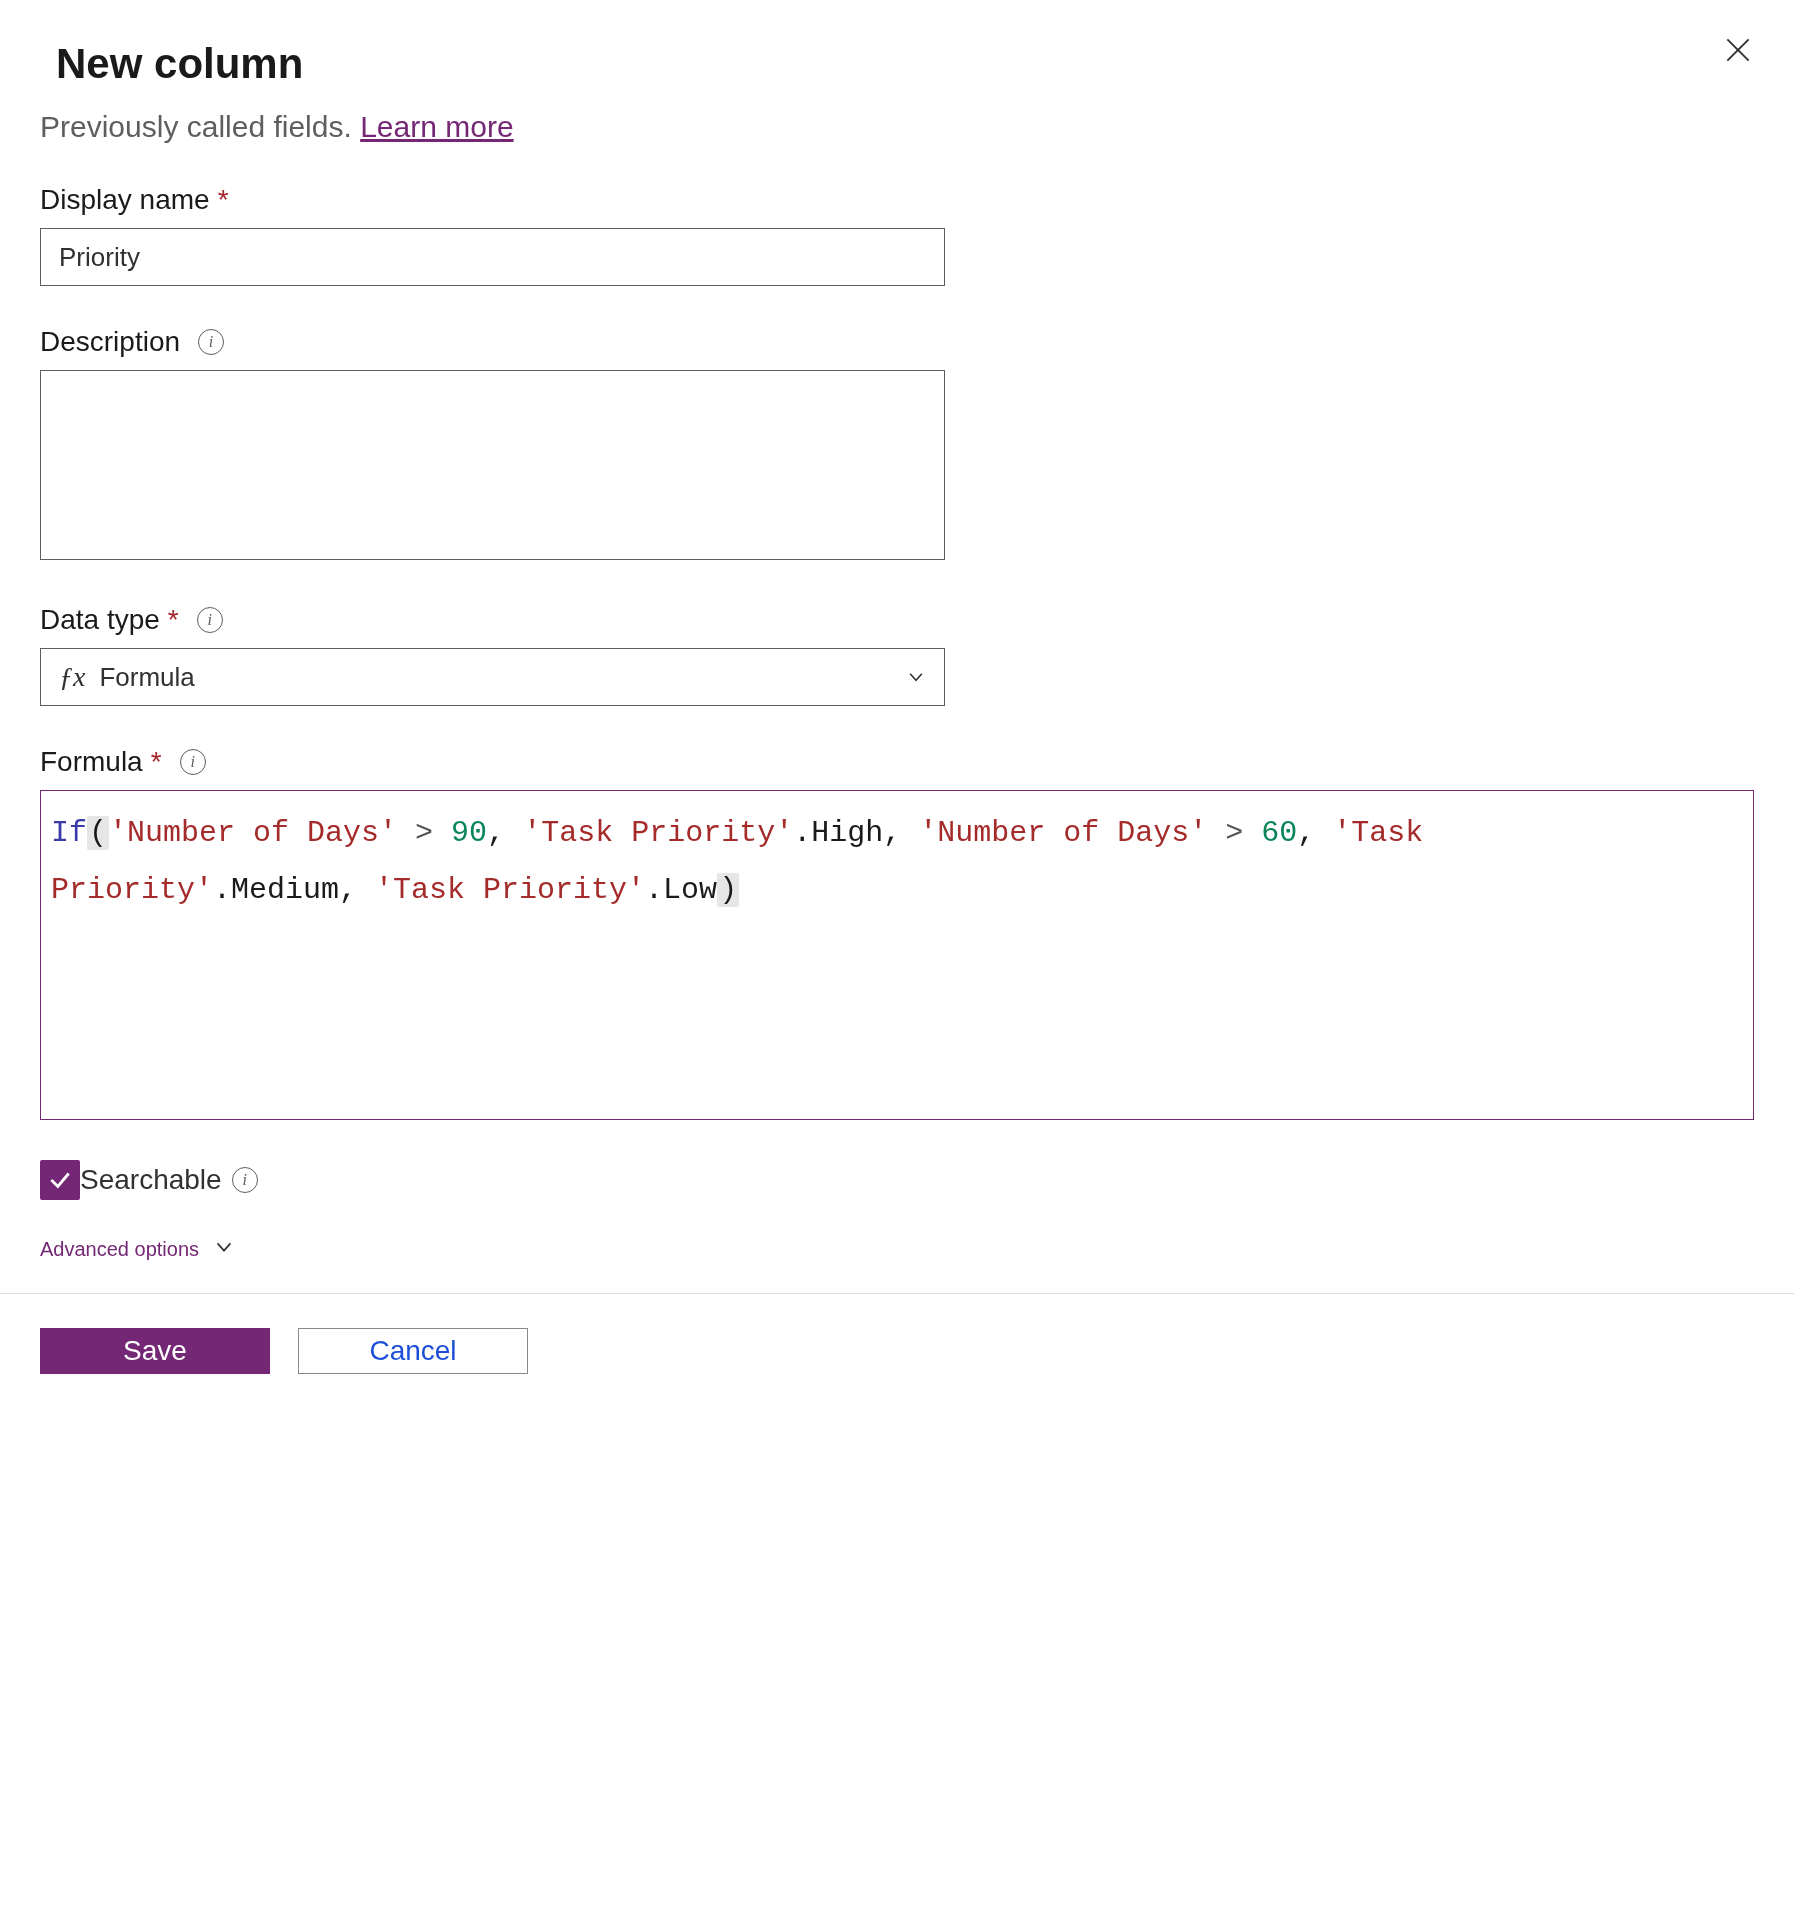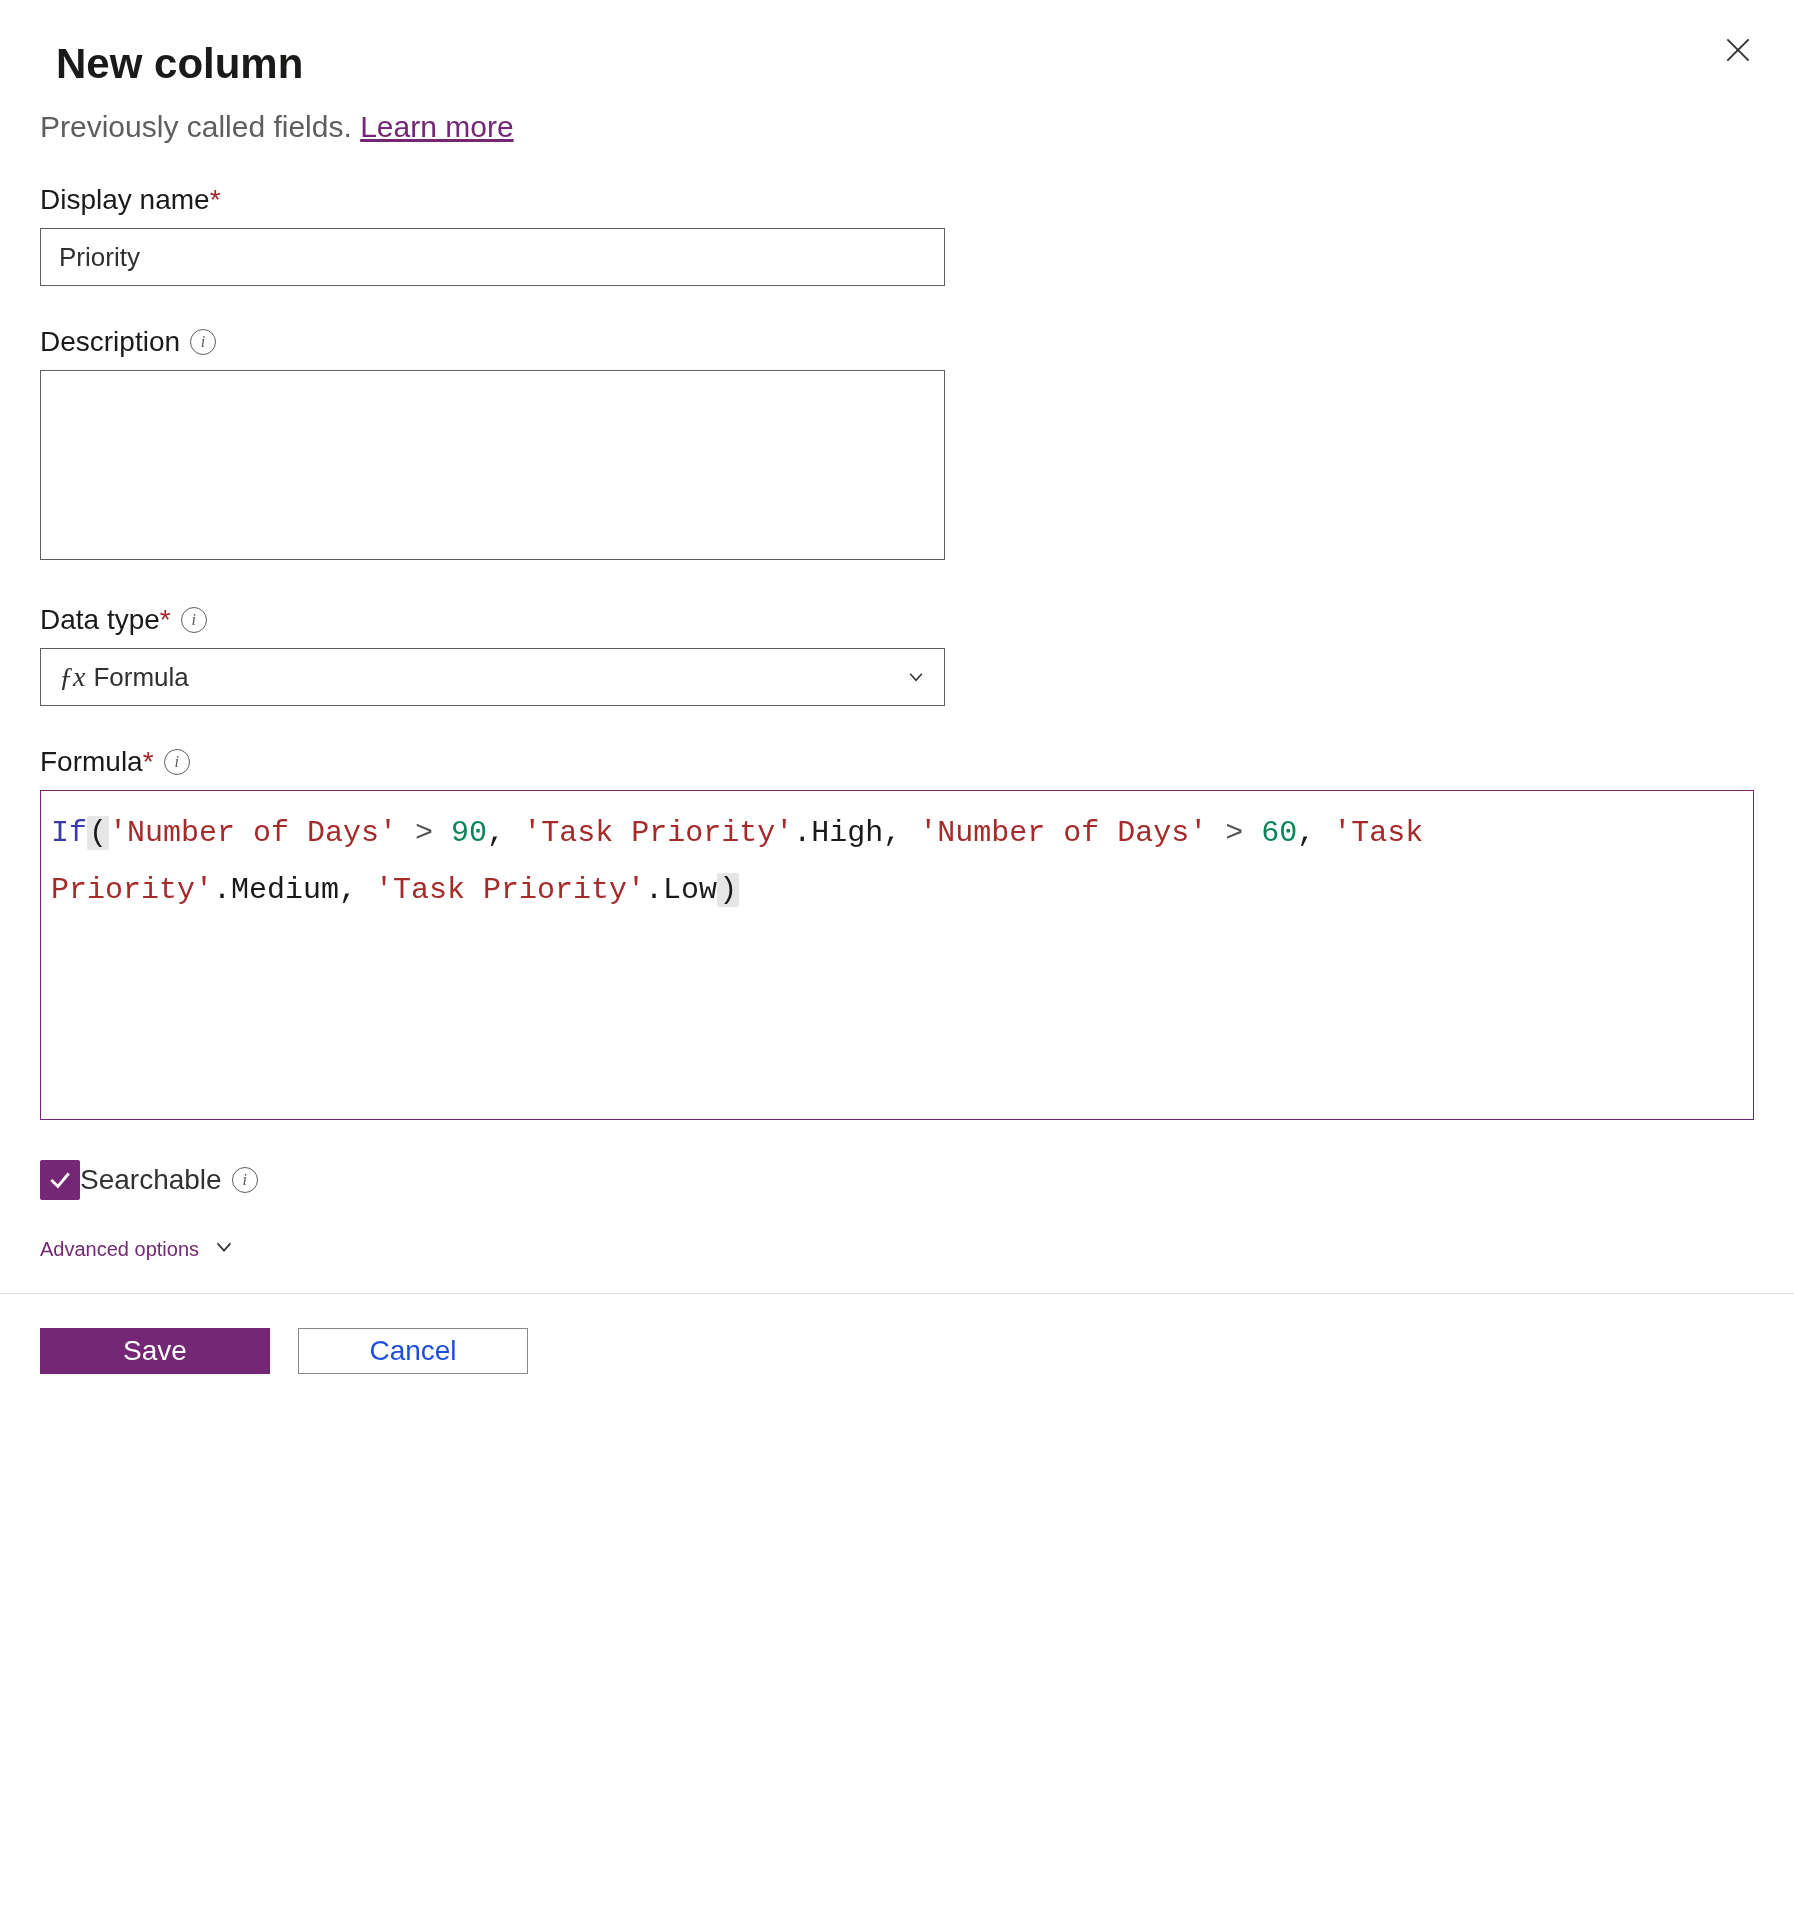--- a/index.html
+++ b/index.html
@@ -46,20 +46,21 @@
   .field-group {
     margin-bottom: 40px;
   }
   .field-label {
     font-size: 28px;
     font-weight: 400;
     color: #1b1a19;
     margin-bottom: 12px;
     display: flex;
     align-items: center;
+    gap: 8px;
   }
   .req {
     color: #a4262c;
   }
   .info-icon {
     display: inline-flex;
     align-items: center;
     justify-content: center;
     width: 26px;
     height: 26px;
@@ -103,21 +104,21 @@
     align-items: center;
     justify-content: space-between;
     padding: 0 18px;
     font-size: 26px;
     cursor: pointer;
     background: #ffffff;
   }
   .dropdown-left {
     display: flex;
     align-items: center;
-    gap: 8px;
+    gap: 14px;
   }
   .fx-icon {
     font-family: "Times New Roman", Georgia, serif;
     font-style: italic;
     font-size: 28px;
     color: #323130;
   }
   .chevron-down {
     width: 20px;
     height: 20px;

